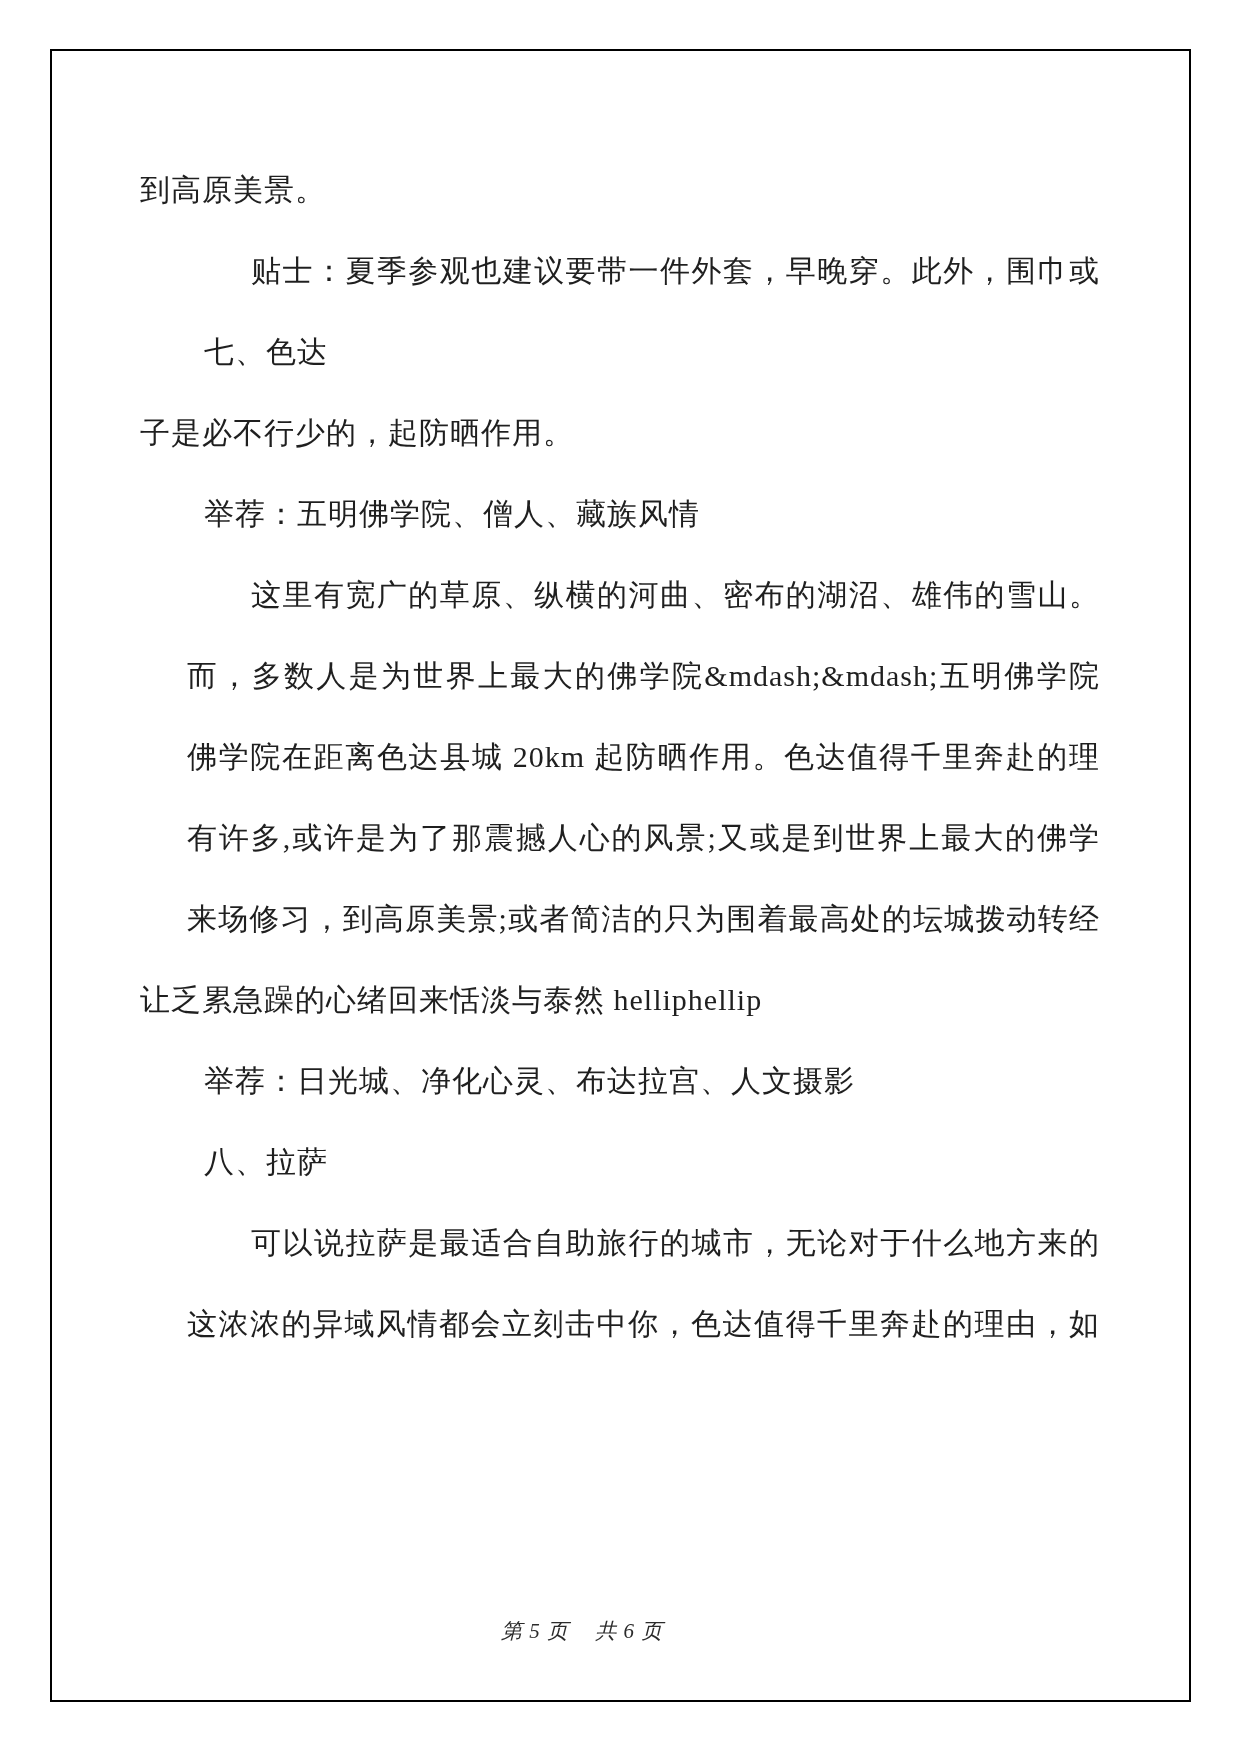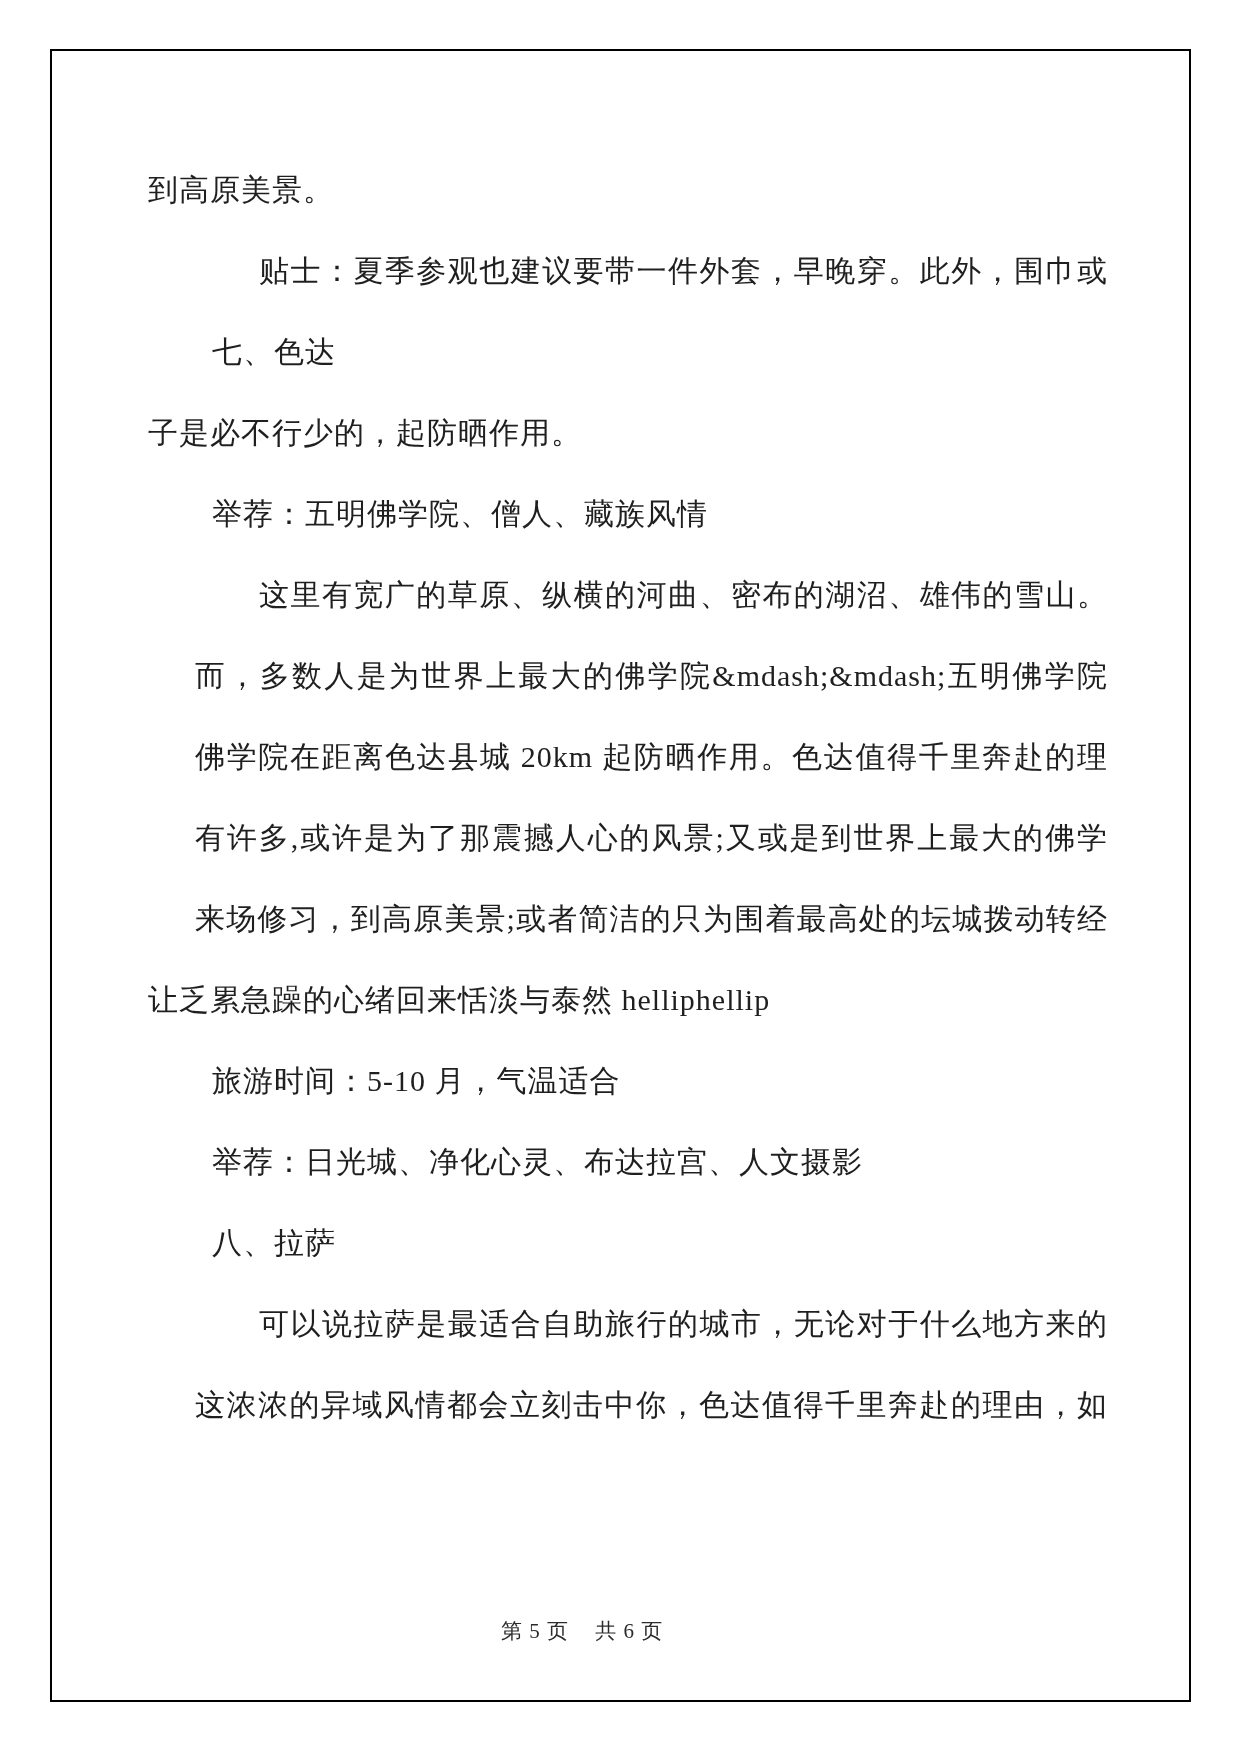--- a/index.html
+++ b/index.html
@@ -18,21 +18,21 @@
     position: absolute;
     left: 50px;
     top: 49px;
     width: 1141px;
     height: 1653px;
     border: 2px solid #000000;
     box-sizing: border-box;
   }
   .text-block {
     position: absolute;
-    left: 148px;
+    left: 140px;
     top: 149px;
     width: 960px;
     color: #1f1f1f;
   }
   .line {
     height: 81px;
     line-height: 81px;
     font-size: 30px;
     letter-spacing: 1px;
     overflow: hidden;
@@ -49,20 +49,21 @@
   }
   .page-footer {
     position: absolute;
     left: 0;
     top: 1617px;
     width: 1164px;
     text-align: center;
     font-size: 21px;
     color: #2b2b2b;
     letter-spacing: 1px;
+    font-style: italic;
   }
   .page-footer .footer-part + .footer-part {
     margin-left: 20px;
   }
 </style>
 </head>
 <body>
 
 <div class="page-border"></div>
 
@@ -71,21 +72,20 @@
     <div class="line indent fill">贴士：夏季参观也建议要带一件外套，早晚穿。此外，围巾或帽</div>
     <div class="line indent">七、色达</div>
     <div class="line">子是必不行少的，起防晒作用。</div>
     <div class="line indent">举荐：五明佛学院、僧人、藏族风情</div>
     <div class="line indent fill">这里有宽广的草原、纵横的河曲、密布的湖沼、雄伟的雪山。然</div>
     <div class="line fill">而，多数人是为世界上最大的佛学院&amp;mdash;&amp;mdash;五明佛学院而来。</div>
     <div class="line fill">佛学院在距离色达县城 20km 起防晒作用。色达值得千里奔赴的理由</div>
     <div class="line fill">有许多,或许是为了那震撼人心的风景;又或是到世界上最大的佛学院</div>
     <div class="line fill">来场修习，到高原美景;或者简洁的只为围着最高处的坛城拨动转经筒，</div>
     <div class="line">让乏累急躁的心绪回来恬淡与泰然 helliphellip</div>
-    <div class="line indent">旅游时间：5-10 月，气温适合</div>
     <div class="line indent">举荐：日光城、净化心灵、布达拉宫、人文摄影</div>
     <div class="line indent">八、拉萨</div>
     <div class="line indent fill">可以说拉萨是最适合自助旅行的城市，无论对于什么地方来的人，</div>
     <div class="line fill">这浓浓的异域风情都会立刻击中你，色达值得千里奔赴的理由，如</div>
   </div>
 
 <div class="page-footer">
   <span class="footer-part">第 5 页</span>
   <span class="footer-part">共 6 页</span>
 </div>

